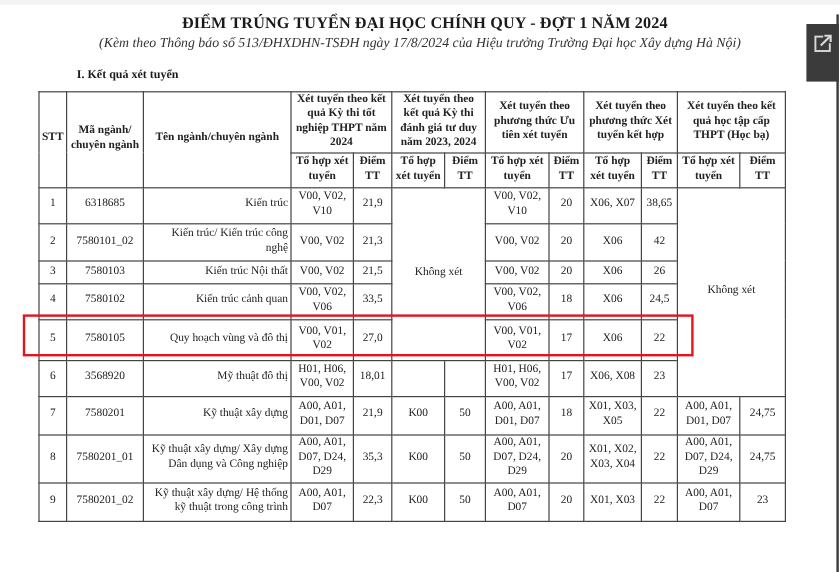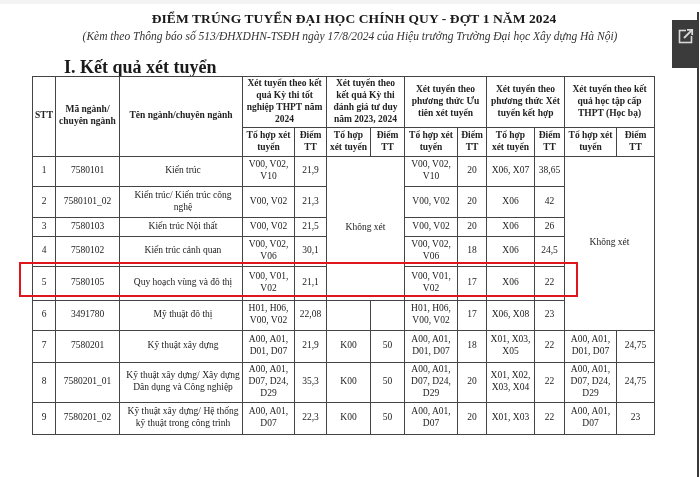--- a/index.html
+++ b/index.html
@@ -6,26 +6,26 @@
   html, body { width: 700px; height: 477px; overflow: hidden; background: #ffffff; }
   body { position: relative; font-family: "Liberation Serif", "DejaVu Serif", serif; color: #222; }
 
   .top-strip { position: absolute; left: 0; top: 0; width: 700px; height: 4px; background: #f3f3f3; }
   .right-line { position: absolute; left: 697px; top: 12px; width: 2px; height: 465px; background: #3a3a3a; }
   .ext-btn { position: absolute; left: 672px; top: 20px; width: 27px; height: 48px; background: #3b3b3b; display: flex; align-items: flex-start; justify-content: center; padding-top: 8px; cursor: pointer; }
   .ext-btn svg { width: 16px; height: 16px; }
 
   .doc-title { position: absolute; left: 4px; top: 11px; width: 700px; text-align: center; font-weight: bold; font-size: 13.5px; letter-spacing: 0.1px; color: #1a1a1a; }
   .doc-sub { position: absolute; left: 0; top: 30px; width: 700px; text-align: center; font-style: italic; font-size: 11.5px; color: #333; }
-  .section-title { position: absolute; left: 64px; top: 57px; font-weight: bold; font-size: 18px; color: #1a1a1a; }
+  .section-title { position: absolute; left: 64px; top: 57px; font-weight: bold; font-size: 10px; color: #1a1a1a; }
 
   table.results { position: absolute; left: 32px; top: 76px; border-collapse: collapse; table-layout: fixed; font-size: 9.5px; }
   table.results th, table.results td { border: 1px solid #444; text-align: center; vertical-align: middle; line-height: 1.25; padding: 1px 2px; color: #222; }
   table.results th { font-weight: bold; font-size: 9.5px; }
-  table.results td.name { text-align: center; padding-left: 6px; }
+  table.results td.name { text-align: right; padding-left: 6px; }
 
   .highlight { position: absolute; left: 19px; top: 262px; width: 559px; height: 35px; border: 2.5px solid #e0161d; pointer-events: none; }
 </style>
 </head>
 <body>
 
 <div class="top-strip"></div>
 
 <div class="doc-title">ĐIỂM TRÚNG TUYỂN ĐẠI HỌC CHÍNH QUY - ĐỢT 1 NĂM 2024</div>
 <div class="doc-sub">(Kèm theo Thông báo số 513/ĐHXDHN-TSĐH ngày 17/8/2024 của Hiệu trưởng Trường Đại học Xây dựng Hà Nội)</div>
@@ -78,21 +78,21 @@
       <th>Tổ hợp xét tuyển</th>
       <th>Điểm TT</th>
       <th>Tổ hợp xét tuyển</th>
       <th>Điểm TT</th>
     </tr>
   </thead>
   <tbody>
 
     <tr style="height:30px">
       <td>1</td>
-      <td>7580101</td>
+      <td>6318685</td>
       <td class="name">Kiến trúc</td>
       <td>V00, V02, V10</td>
       <td>21,9</td>
       <td colspan="2" rowspan="5">Không xét</td>
       <td>V00, V02, V10</td>
       <td>20</td>
       <td>X06, X07</td>
       <td>38,65</td>
       <td colspan="2" rowspan="6">Không xét</td>
     </tr>
@@ -119,45 +119,45 @@
       <td>20</td>
       <td>X06</td>
       <td>26</td>
     </tr>
 
     <tr style="height:30px">
       <td>4</td>
       <td>7580102</td>
       <td class="name">Kiến trúc cảnh quan</td>
       <td>V00, V02, V06</td>
-      <td>30,1</td>
+      <td>33,5</td>
       <td>V00, V02, V06</td>
       <td>18</td>
       <td>X06</td>
       <td>24,5</td>
     </tr>
 
     <tr style="height:34px">
       <td>5</td>
       <td>7580105</td>
       <td class="name">Quy hoạch vùng và đô thị</td>
       <td>V00, V01, V02</td>
-      <td>21,1</td>
+      <td>27,0</td>
       <td>V00, V01, V02</td>
       <td>17</td>
       <td>X06</td>
       <td>22</td>
     </tr>
 
     <tr style="height:30px">
       <td>6</td>
-      <td>3491780</td>
+      <td>3568920</td>
       <td class="name">Mỹ thuật đô thị</td>
       <td>H01, H06, V00, V02</td>
-      <td>22,08</td>
+      <td>18,01</td>
       <td></td>
       <td></td>
       <td>H01, H06, V00, V02</td>
       <td>17</td>
       <td>X06, X08</td>
       <td>23</td>
     </tr>
 
     <tr style="height:32px">
       <td>7</td>

